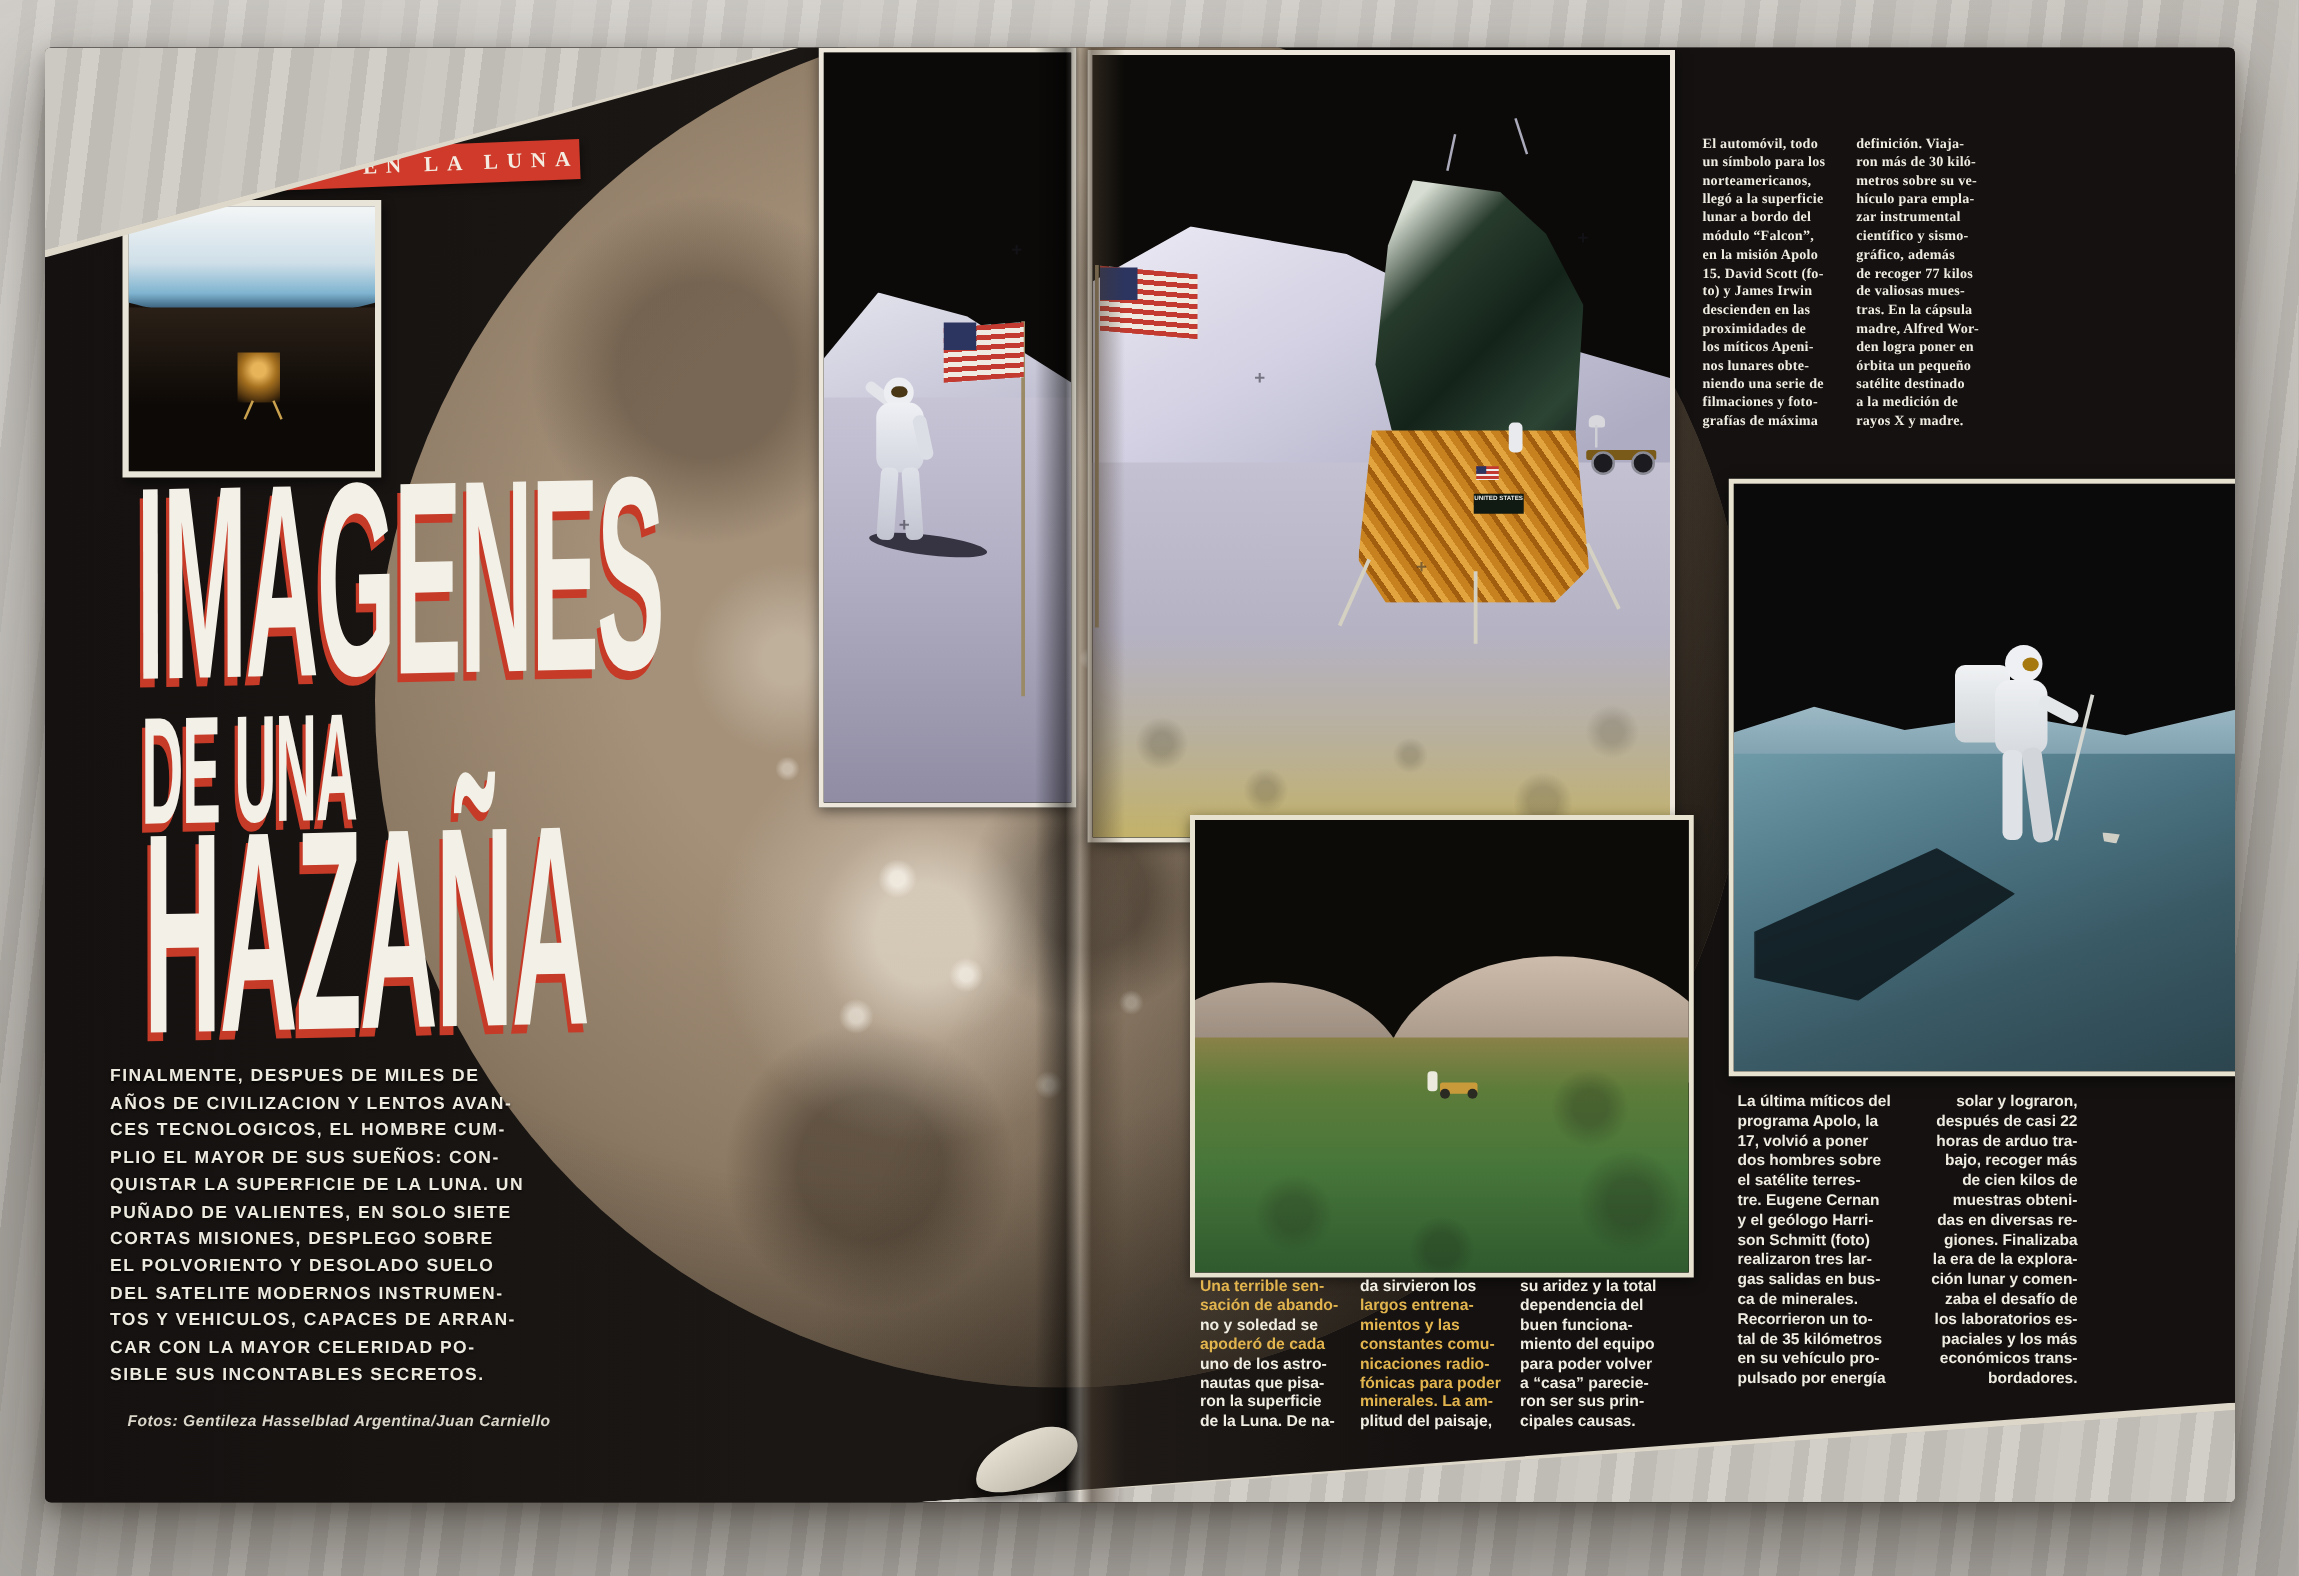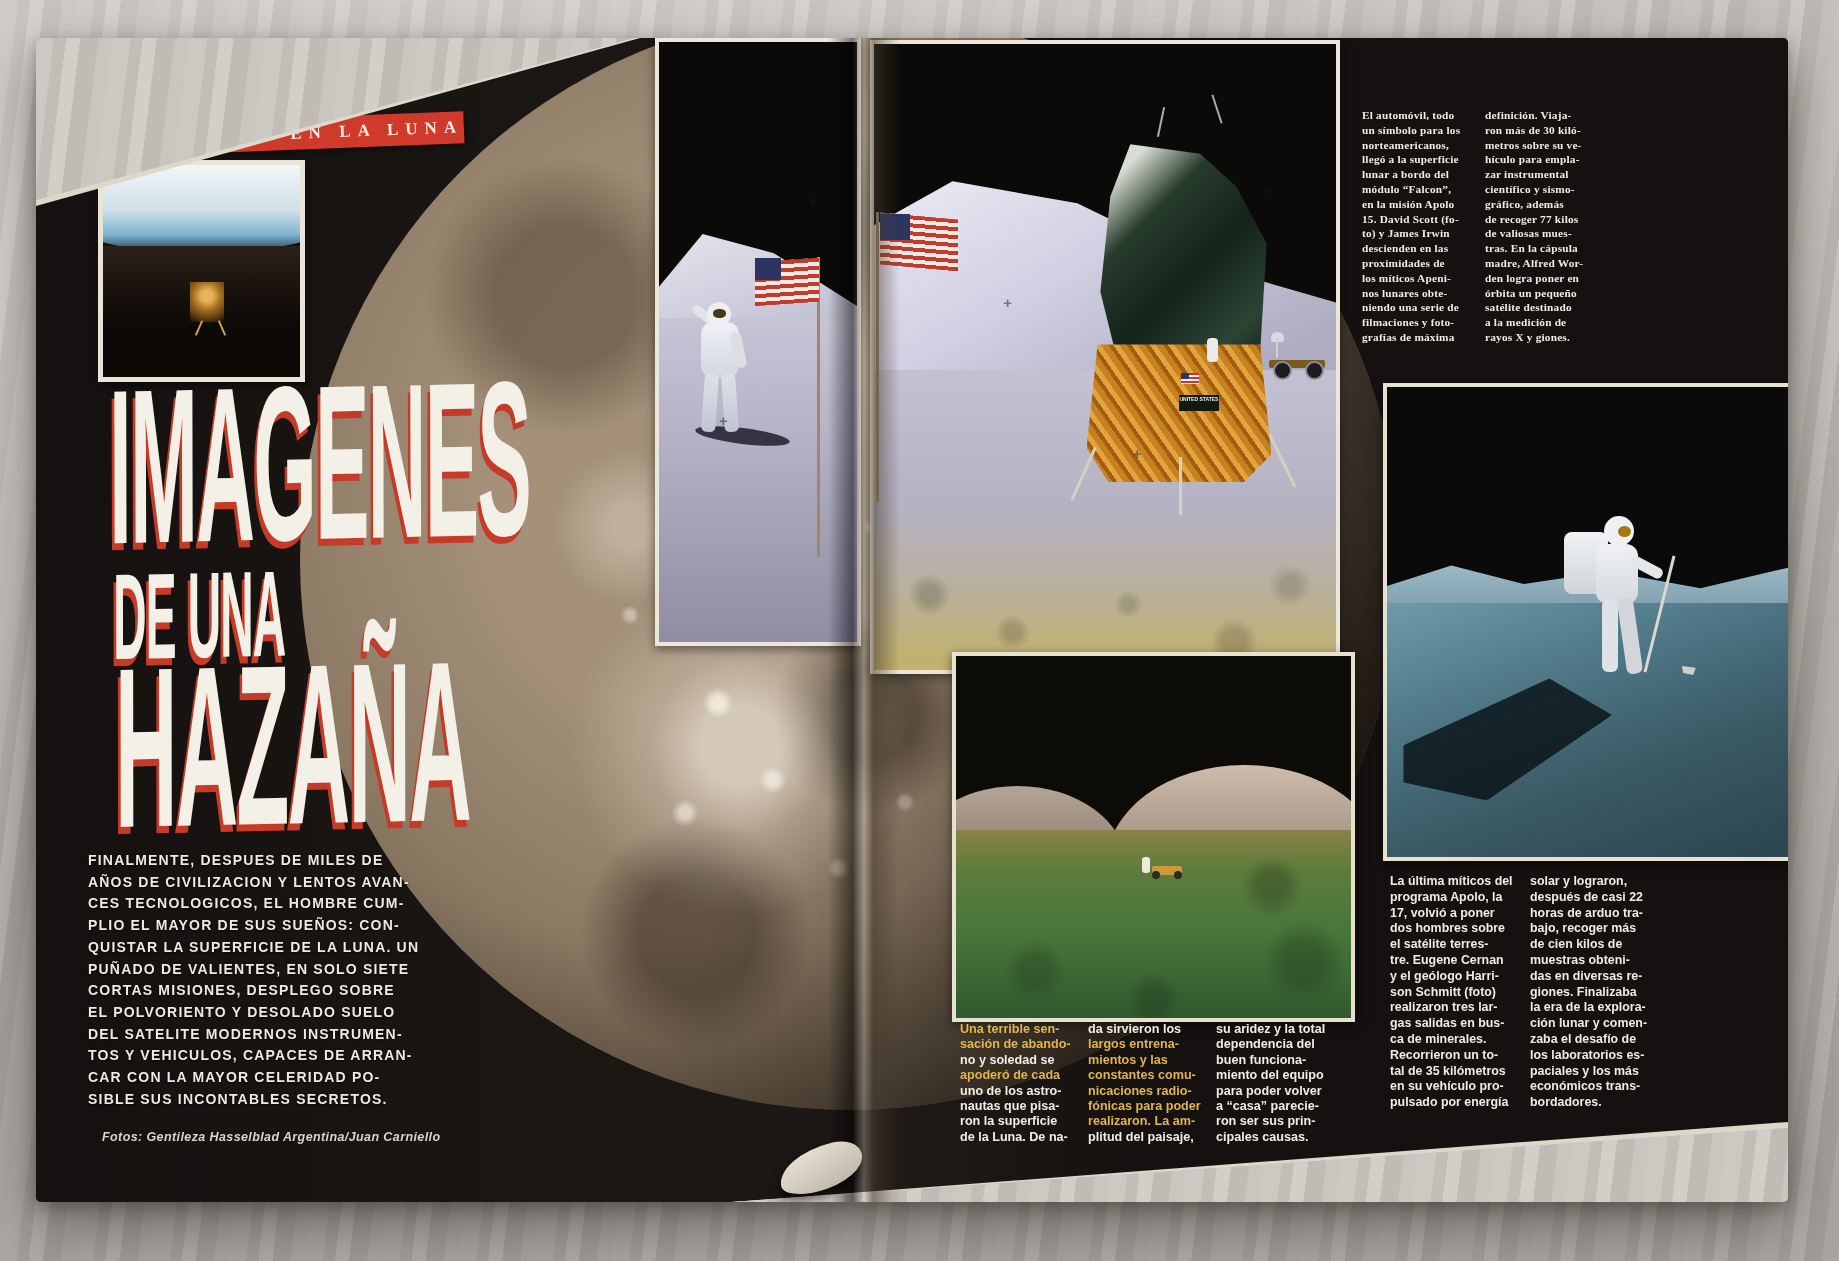--- a/index.html
+++ b/index.html
@@ -191,21 +191,21 @@
   #col-top-1{left:1326px;top:70px;width:118px;}
   #col-top-2{left:1449px;top:70px;width:118px;}
   #cap-1,#cap-2,#cap-3{font-size:12.6px;}
   #cap-1 .tline,#cap-2 .tline,#cap-3 .tline{line-height:15.4px;}
   #cap-1{left:924px;top:984px;width:128px;}
   #cap-2{left:1052px;top:984px;width:122px;}
   #cap-3{left:1180px;top:984px;width:132px;}
   #col-bot-1,#col-bot-2{font-size:12.4px;}
   #col-bot-1 .tline,#col-bot-2 .tline{line-height:15.8px;}
   #col-bot-1{left:1354px;top:836px;width:126px;}
-  #col-bot-2{left:1494px;top:836px;width:132px;}
+  #col-bot-2{left:1494px;top:836px;width:132px;text-align:right;}
   .c-w{color:#f0ede3;}
   .c-y{color:#e2b44e;}
 </style>
 </head>
 <body>
 
 <div id="canvas">
   <div id="spread" class="abs">
 
     <div id="page-left" class="page abs"></div>
@@ -359,40 +359,40 @@
         <div class="tline">científico y sismo-</div>
         <div class="tline">gráfico, además</div>
         <div class="tline">de recoger 77 kilos</div>
         <div class="tline">de valiosas mues-</div>
         <div class="tline">tras. En la cápsula</div>
         <div class="tline">madre, Alfred Wor-</div>
         <div class="tline">den logra poner en</div>
         <div class="tline">órbita un pequeño</div>
         <div class="tline">satélite destinado</div>
         <div class="tline">a la medición de</div>
-        <div class="tline">rayos X y giones.</div>
+        <div class="tline">rayos X y madre.</div>
       </div>
     <div id="cap-1" class="tcol abs">
         <div class="tline c-y">Una terrible sen-</div>
         <div class="tline c-y">sación de abando-</div>
         <div class="tline c-w">no y soledad se</div>
         <div class="tline c-y">apoderó de cada</div>
         <div class="tline c-w">uno de los astro-</div>
         <div class="tline c-w">nautas que pisa-</div>
         <div class="tline c-w">ron la superficie</div>
         <div class="tline c-w">de la Luna. De na-</div>
       </div>
     <div id="cap-2" class="tcol abs">
         <div class="tline c-w">da sirvieron los</div>
         <div class="tline c-y">largos entrena-</div>
         <div class="tline c-y">mientos y las</div>
         <div class="tline c-y">constantes comu-</div>
         <div class="tline c-y">nicaciones radio-</div>
         <div class="tline c-y">fónicas para poder</div>
-        <div class="tline c-y">realizaron. La am-</div>
+        <div class="tline c-y">minerales. La am-</div>
         <div class="tline c-w">plitud del paisaje,</div>
       </div>
     <div id="cap-3" class="tcol abs">
         <div class="tline c-w">su aridez y la total</div>
         <div class="tline c-w">dependencia del</div>
         <div class="tline c-w">buen funciona-</div>
         <div class="tline c-w">miento del equipo</div>
         <div class="tline c-w">para poder volver</div>
         <div class="tline c-w">a “casa” parecie-</div>
         <div class="tline c-w">ron ser sus prin-</div>

